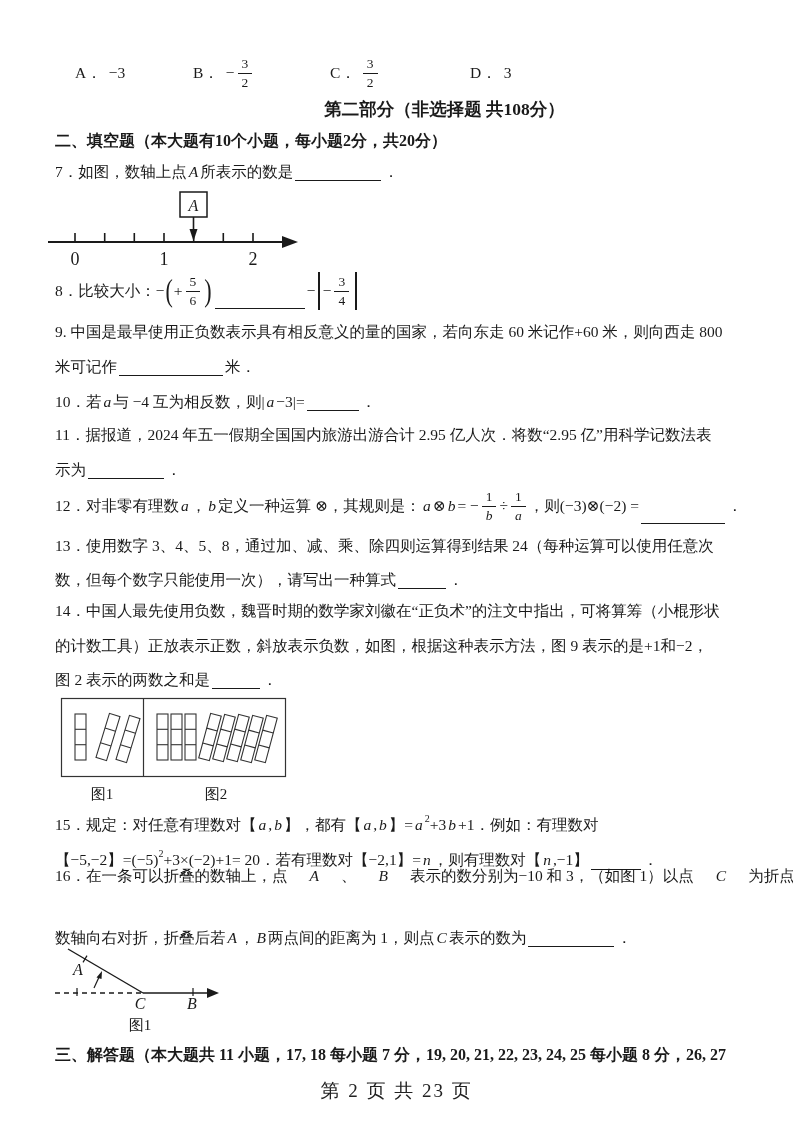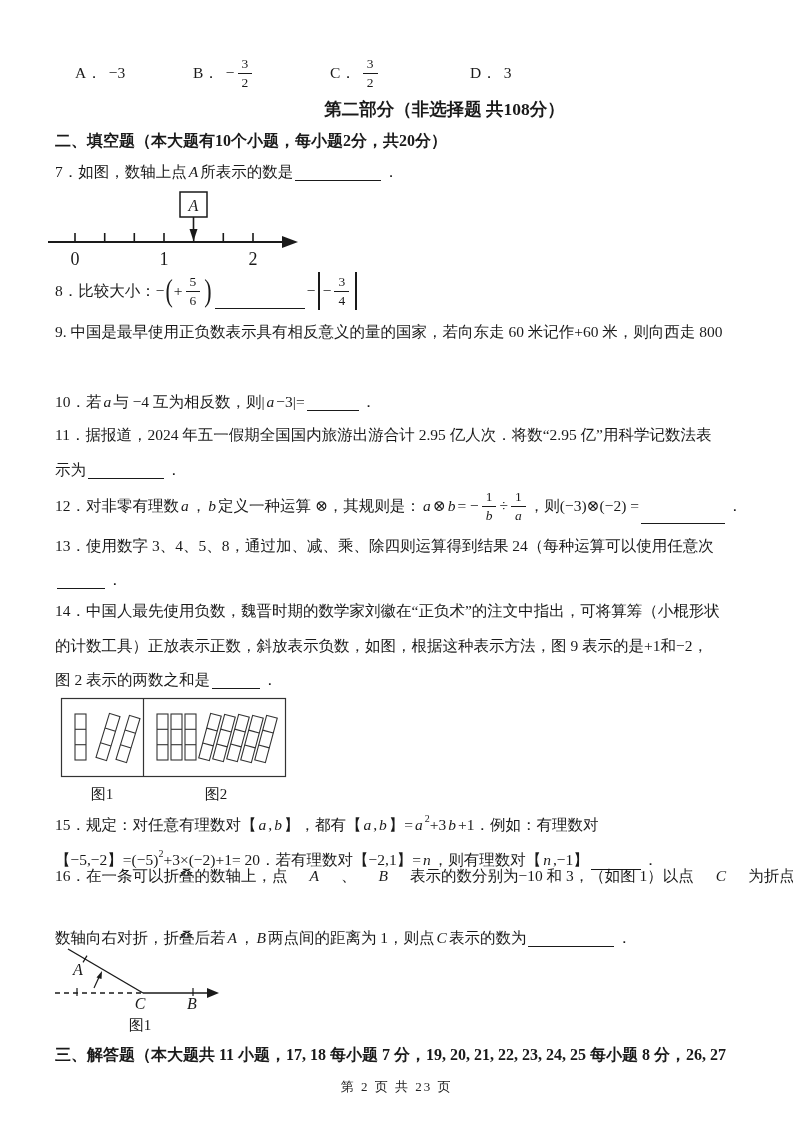--- a/index.html
+++ b/index.html
@@ -44,21 +44,21 @@
   .seg-bar { display:inline-block; width:1.3px; height:38px; background:#1a1a1a; margin:0 3px; }
 
   svg { position:absolute; overflow:visible; }
   svg text { font-family:"Liberation Serif","DejaVu Serif",serif; fill:#1a1a1a; }
   .fig-label { font-size:15px; }
   .fig-var { font-style:italic; font-size:16px; }
   .nl-num { font-size:18px; }
 
   .footer {
     position:absolute; top:1078px; left:0; width:100%; text-align:center;
-    font-size:13px; letter-spacing:2px; color:#222;
+    font-size:19px; letter-spacing:2px; color:#222;
   }
 </style>
 </head>
 <body>
 
 <div class="page">
 
   <div class="opt" style="top:50px; left:75px;">
       <span class="seg-t">A．</span>
       <span class="seg-t">−3</span>
@@ -135,20 +135,25 @@
       <span class="seg-frac">
         <span class="fr-n">3</span>
         <span class="fr-d">4</span>
       </span>
       <span class="seg-bar"></span>
     </div>
 
   <div class="line" style="top:318px;">
       <span class="seg-t">9. 中国是最早使用正负数表示具有相反意义的量的国家，若向东走 60 米记作+60 米，则向西走 800</span>
     </div>
+  <div class="line" style="top:353px;">
+      <span class="seg-t">米可记作</span>
+      <span class="seg-blank" style="width: 104px;"></span>
+      <span class="seg-t">米．</span>
+    </div>
 
   <div class="line" style="top:388px;">
       <span class="seg-t">10．若</span>
       <span class="seg-var">a</span>
       <span class="seg-t">与 −4 互为相反数，则</span>
       <span class="seg-t">|</span>
       <span class="seg-var">a</span>
       <span class="seg-t">−3|</span>
       <span class="seg-t">=</span>
       <span class="seg-blank" style="width: 52px;"></span>
@@ -185,20 +190,21 @@
       </span>
       <span class="seg-t">，则(−3)⊗(−2) =</span>
       <span class="seg-blank" style="width: 84px;"></span>
       <span class="seg-t">．</span>
     </div>
 
   <div class="line" style="top:532px;">
       <span class="seg-t">13．使用数字 3、4、5、8，通过加、减、乘、除四则运算得到结果 24（每种运算可以使用任意次</span>
     </div>
   <div class="line" style="top:566px;">
+      <span class="seg-t">数，但每个数字只能使用一次），请写出一种算式</span>
       <span class="seg-blank" style="width: 48px;"></span>
       <span class="seg-t">．</span>
     </div>
 
   <div class="line" style="top:597px;">
       <span class="seg-t">14．中国人最先使用负数，魏晋时期的数学家刘徽在“正负术”的注文中指出，可将算筹（小棍形状</span>
     </div>
   <div class="line" style="top:632px;">
       <span class="seg-t">的计数工具）正放表示正数，斜放表示负数，如图，根据这种表示方法，图 9 表示的是+1和−2，</span>
     </div>

